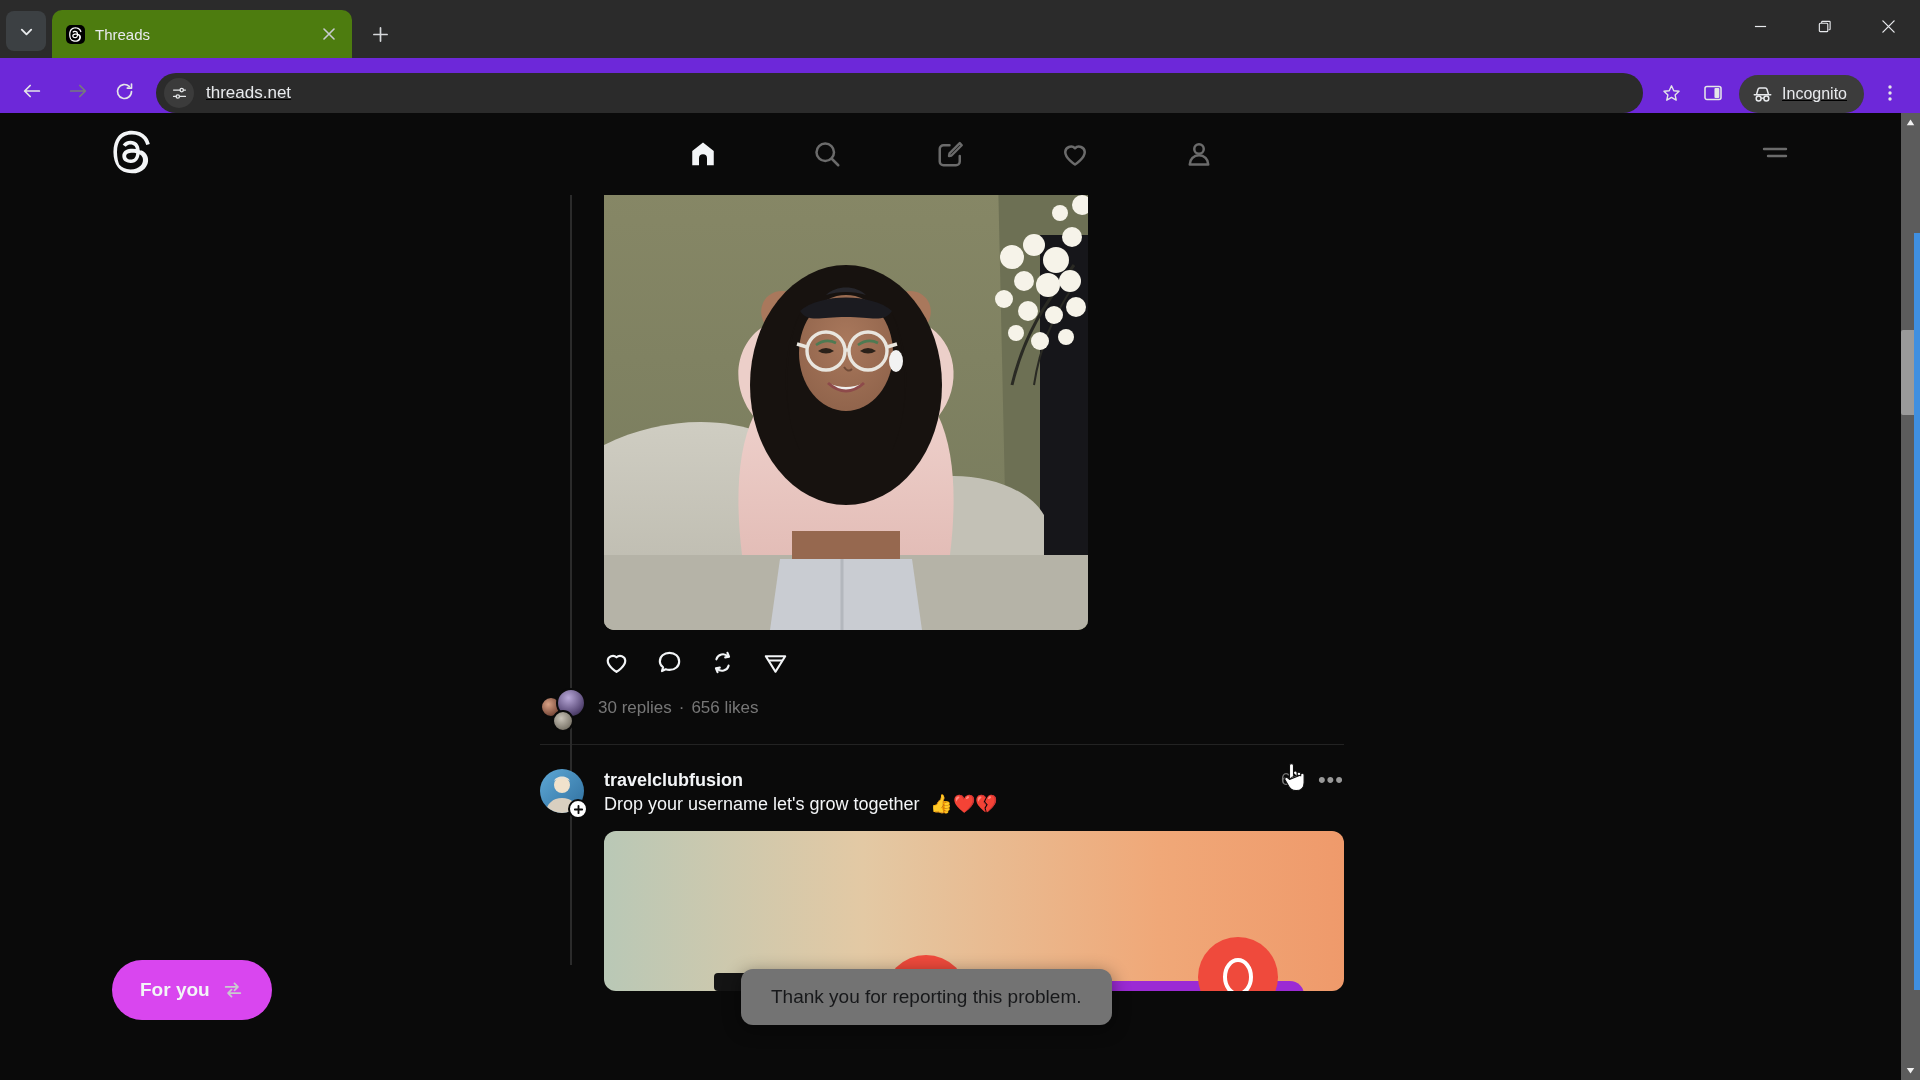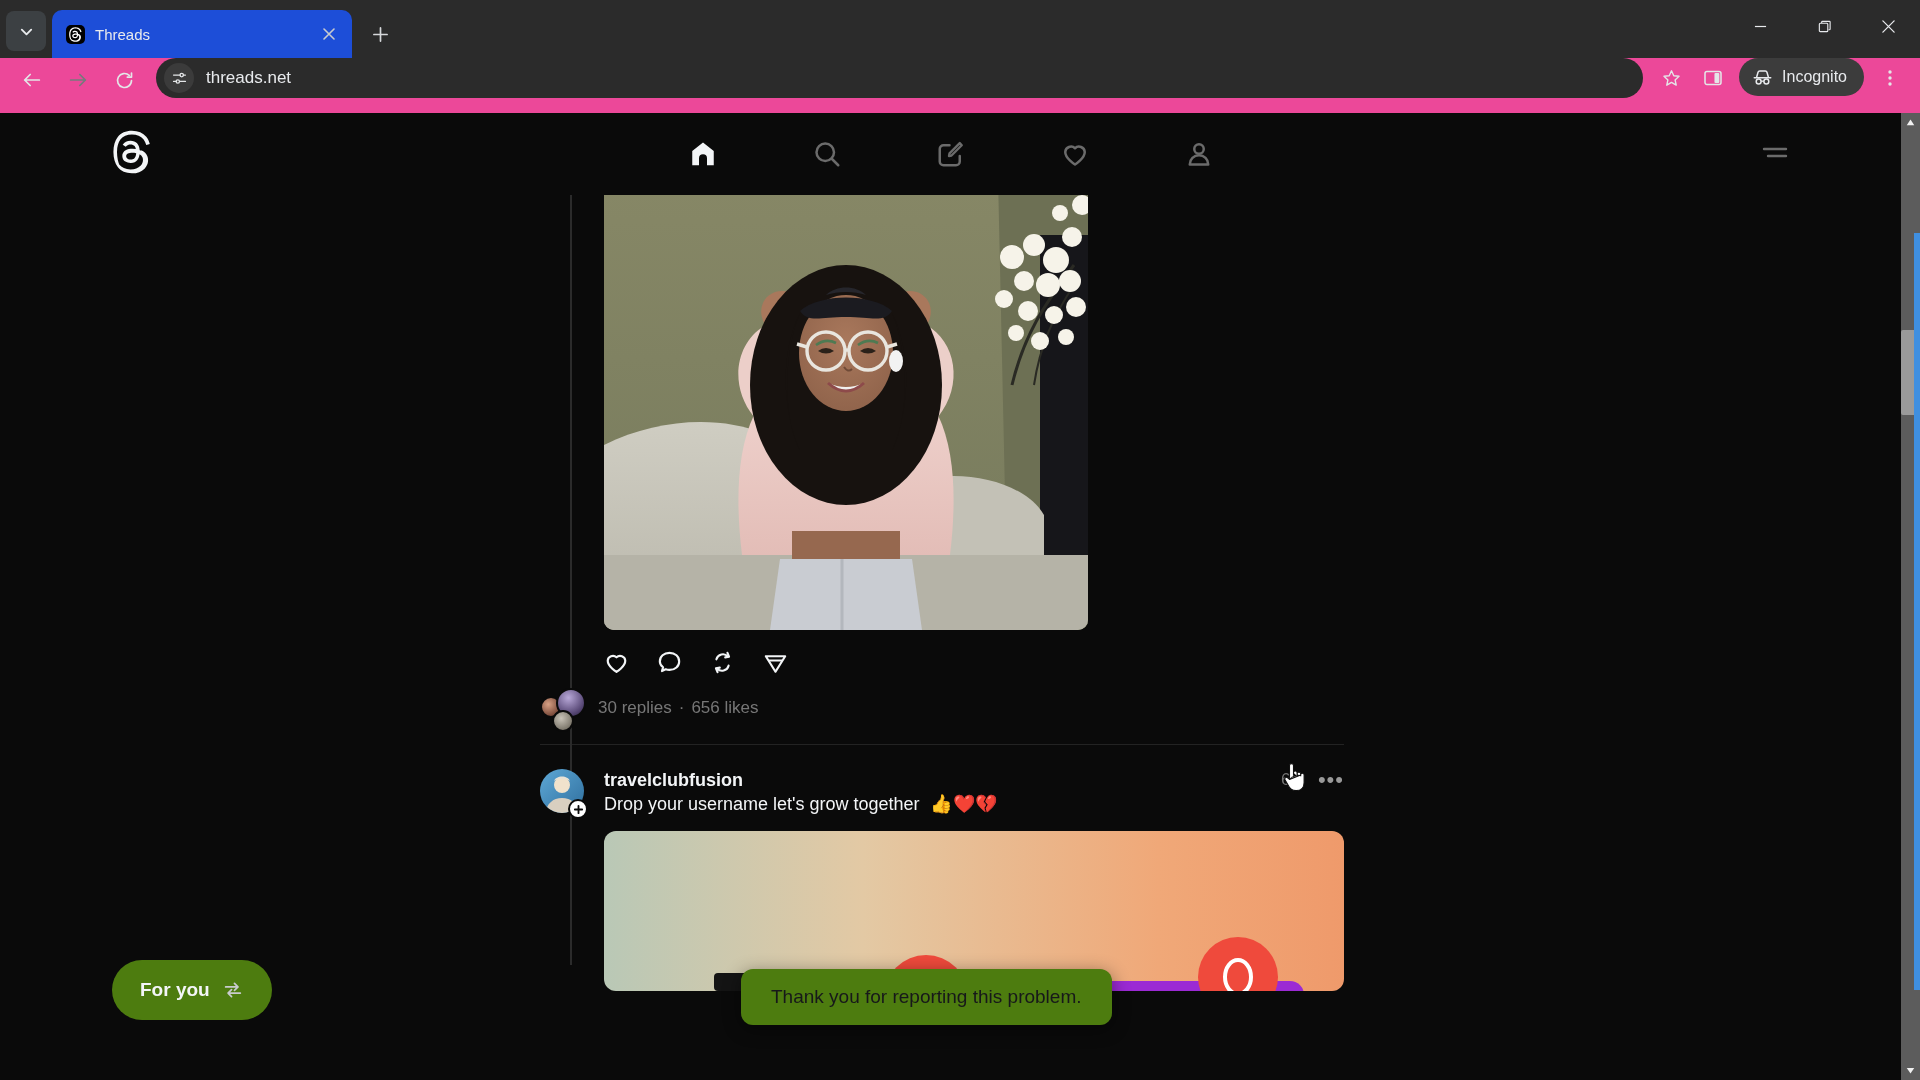--- a/index.html
+++ b/index.html
@@ -18,21 +18,21 @@
     height: 58px; background: #2b2b2b;
     display: flex; align-items: flex-end; padding-left: 6px; position: relative;
   }
   .tab-search-btn {
     width: 40px; height: 40px; margin-bottom: 7px; margin-right: 6px;
     border-radius: 8px; background: #3c4043;
     display: flex; align-items: center; justify-content: center;
     cursor: pointer;
   }
   .tab {
-    height: 48px; width: 300px; background: #1d4ed8;
+    height: 48px; width: 300px; background: #4d7c0f;
     border-radius: 10px 10px 0 0;
     display: flex; align-items: center; padding: 0 10px 0 14px; gap: 10px;
     position: relative; cursor: pointer;
   }
   .tab-favicon {
     width: 19px; height: 19px; border-radius: 5px; background: #000;
     display: flex; align-items: center; justify-content: center; flex: 0 0 auto;
   }
   .tab-title {
     flex: 1; color: #e8eaed; font-size: 15px; white-space: nowrap;
@@ -50,22 +50,22 @@
   }
   .win-controls {
     position: absolute; right: 0; top: 0; height: 52px; display: flex;
   }
   .win-btn {
     width: 64px; height: 52px; display: flex; align-items: center; justify-content: center;
     color: #e8eaed; cursor: pointer;
   }
 
   .toolbar {
-    height: 55px; background: #ec4899;
-    display: flex; align-items: flex-start; padding: 0 10px; gap: 2px;
+    height: 55px; background: #6d28d9;
+    display: flex; align-items: flex-end; padding: 0 10px; gap: 2px; text-decoration: underline;
   }
   .nav-btn {
     width: 44px; height: 44px; border-radius: 50%;
     display: flex; align-items: center; justify-content: center;
     color: #e4e6e8; cursor: pointer; flex: 0 0 auto;
   }
   .nav-btn.disabled { color: #76797c; }
   .omnibox {
     flex: 1; height: 40px; background: #2b2b2b; border-radius: 20px;
     display: flex; align-items: center; padding: 0 8px 0 8px;
@@ -195,29 +195,29 @@
   .p2-more { color: #999; font-size: 22px; letter-spacing: 1px; cursor: pointer; line-height: 10px; }
   .p2-text { margin-left: 64px; color: #f3f5f7; font-size: 18px; margin-top: 0; }
   .p2-media {
     margin-left: 64px; margin-top: 16px; width: 740px; height: 160px;
     border-radius: 12px; overflow: hidden; position: relative;
   }
 
   
   .foryou {
     position: absolute; left: 112px; bottom: 60px;
-    height: 60px; border-radius: 30px; background: #4d7c0f;
+    height: 60px; border-radius: 30px; background: #d946ef;
     display: flex; align-items: center; gap: 12px; padding: 0 28px;
     color: #f3f5f7; font-size: 19px; font-weight: bold; cursor: pointer; z-index: 30;
   }
 
   
   .toast {
     position: absolute; left: 741px; bottom: 55px;
-    background: #4d7c0f; color: #17181a; border-radius: 12px;
+    background: #737373; color: #17181a; border-radius: 12px;
     padding: 17px 30px; font-size: 19px; z-index: 60;
     box-shadow: 0 4px 18px rgba(0,0,0,.45);
     white-space: nowrap;
   }
 
   
   .cursor { position: absolute; left: 1281px; top: 648px; z-index: 70; pointer-events: none; }
 </style>
 </head>
 <body>

